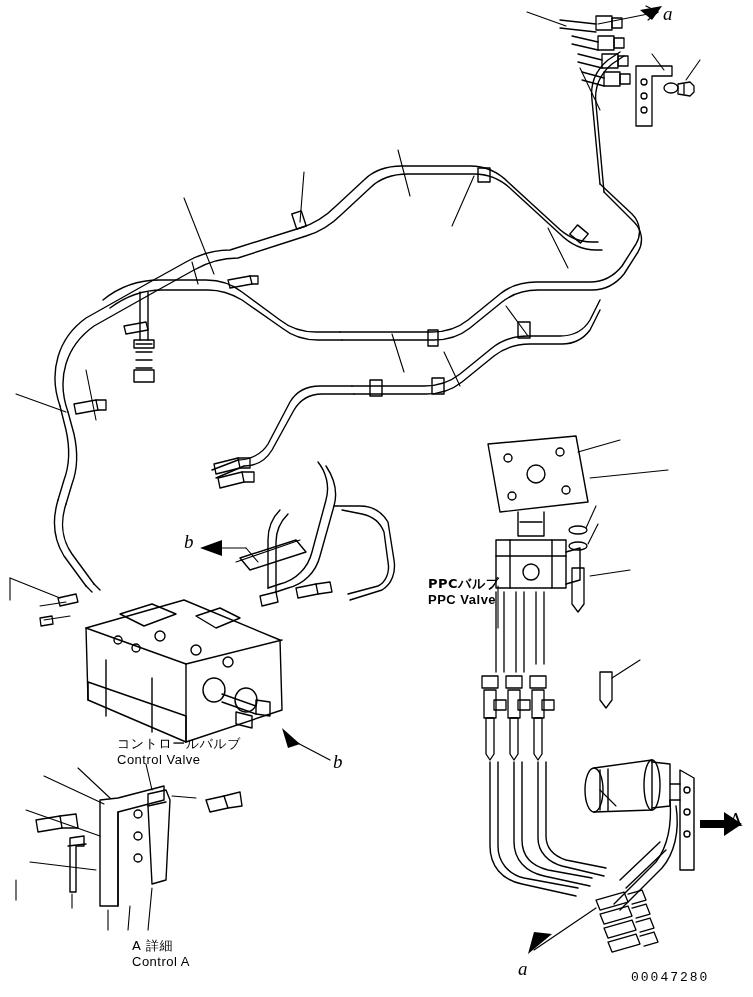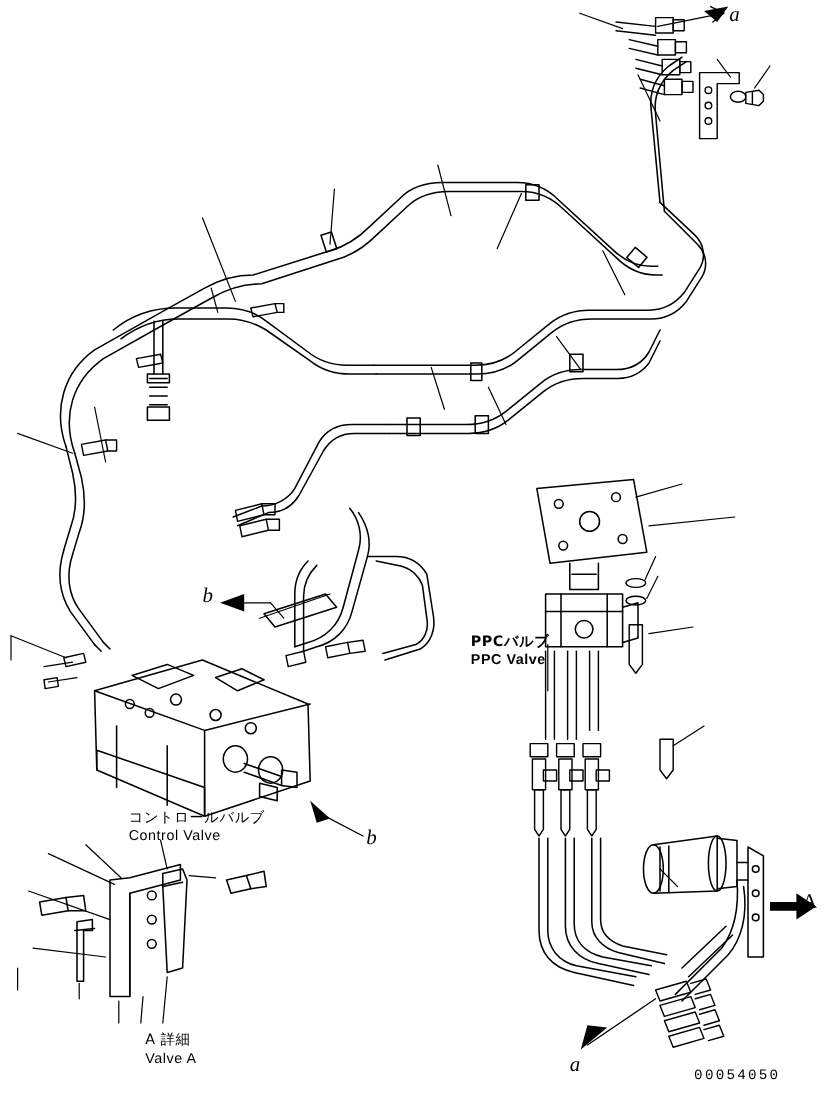--- a/index.html
+++ b/index.html
@@ -374,23 +374,23 @@
         <path d="M260,596 L276,592 L278,602 L262,606 Z"></path>
       </g>
 
     </g>
   </svg>
 
   <div class="lbl lbl-jp" id="ppc-label"><span>PPCバルブ</span><br><span class="lbl-en">PPC Valve</span></div>
 
   <div class="lbl lbl-jp" id="cv-label"><span>コントロールバルブ</span><br><span class="lbl-en">Control Valve</span></div>
 
-  <div class="lbl lbl-jp" id="detail-label"><span>A 詳細</span><br><span class="lbl-en">Valve A</span></div>
+  <div class="lbl lbl-jp" id="detail-label"><span>A 詳細</span><br><span class="lbl-en">Control A</span></div>
 
   <div class="lbl lbl-letter" id="letter-a-top">a</div>
   <div class="lbl lbl-letter" id="letter-b-left">b</div>
   <div class="lbl lbl-letter" id="letter-b-mid">b</div>
   <div class="lbl lbl-letter" id="letter-a-bottom">a</div>
   <div class="lbl lbl-letter-up" id="letter-A-right">A</div>
 
-  <div class="lbl lbl-code" id="part-code">00054050</div>
+  <div class="lbl lbl-code" id="part-code">00047280</div>
 
 </div>
 
 </body></html>

